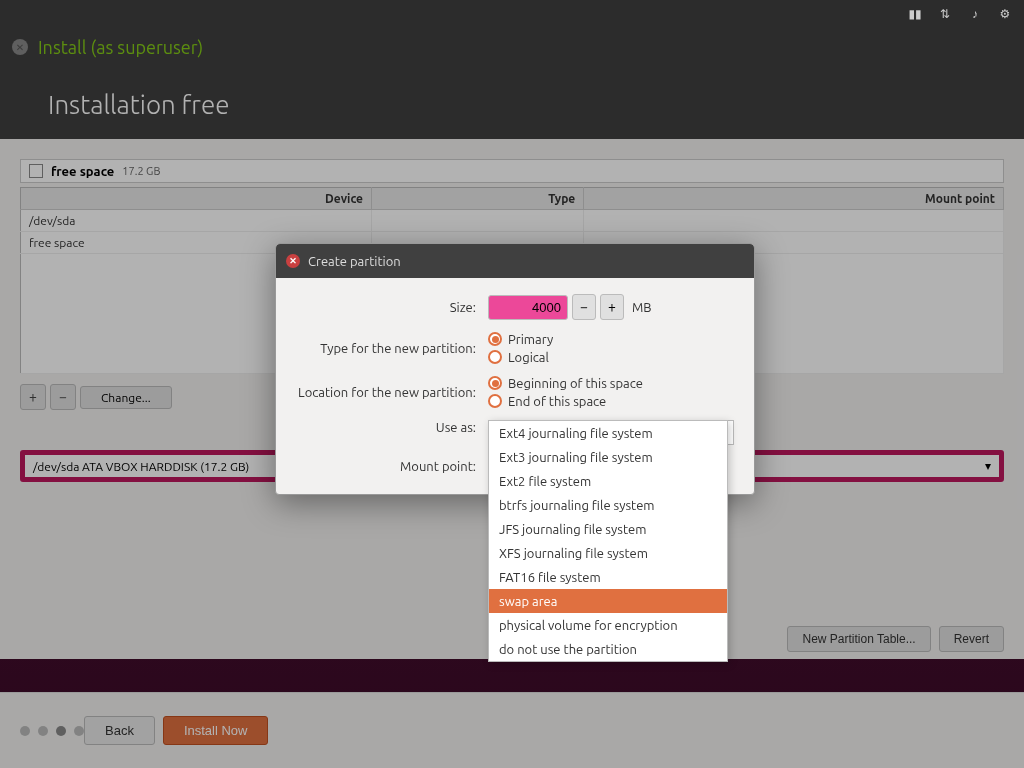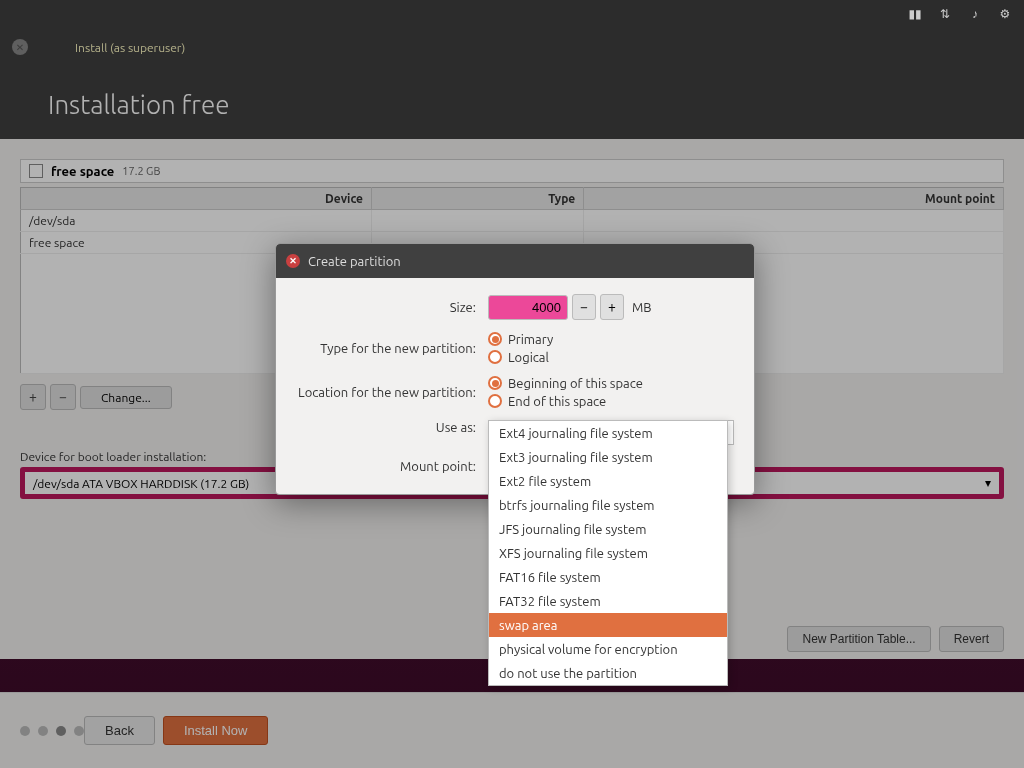--- a/index.html
+++ b/index.html
@@ -57,23 +57,22 @@
       background: #888;
       border-radius: 50%;
       display: flex;
       align-items: center;
       justify-content: center;
       cursor: pointer;
       color: #555;
       font-size: 10px;
     }
     .title-bar-text {
-      color: #fef9c3;
-      font-size: 12px;
-      margin-left: 37px;
+      color: #84cc16;
+      font-size: 18px;
     }
 
     
     .page-header {
       padding: 24px 48px 20px;
       background: #404040;
     }
     .page-title {
       color: #fff;
       font-size: 26px;
@@ -442,21 +441,20 @@
       <div class="icon-btn">−</div>
       <div class="change-btn">Change...</div>
     </div>
 
     <div style="position:absolute;right:20px;top:487px;display:flex;gap:8px;">
       <button class="action-btn">New Partition Table...</button>
       <button class="action-btn">Revert</button>
     </div>
 
     <div class="boot-device-section" style="margin-top:40px;">
-      <div class="boot-device-label">Device for boot loader installation:</div>
       <div style="display:flex;align-items:center;border:5px solid #be185d;background:white;padding:4px 8px;border-radius:3px;font-size:12px;width:100%;justify-content:space-between;">
         <span>/dev/sda ATA VBOX HARDDISK (17.2 GB)</span>
         <span>▾</span>
       </div>
     </div>
 
   </div>
 
   <div class="bottom-nav">
     <div class="dots-container">
@@ -527,21 +525,20 @@
           </div>
 
           <div class="dropdown-menu">
             <div class="dropdown-item">Ext4 journaling file system</div>
             <div class="dropdown-item">Ext3 journaling file system</div>
             <div class="dropdown-item">Ext2 file system</div>
             <div class="dropdown-item">btrfs journaling file system</div>
             <div class="dropdown-item">JFS journaling file system</div>
             <div class="dropdown-item">XFS journaling file system</div>
             <div class="dropdown-item">FAT16 file system</div>
-            <div class="dropdown-item">FAT32 file system</div>
             <div class="dropdown-item highlighted">swap area</div>
             <div class="dropdown-item">physical volume for encryption</div>
             <div class="dropdown-item">do not use the partition</div>
           </div>
         </div>
       </div>
 
       <div class="mount-row">
         <div class="form-label">Mount point:</div>
         <div style="display:flex;align-items:center;border:1px solid #bbb;background:white;padding:4px 8px;border-radius:3px;font-size:13px;width:240px;justify-content:space-between;">

